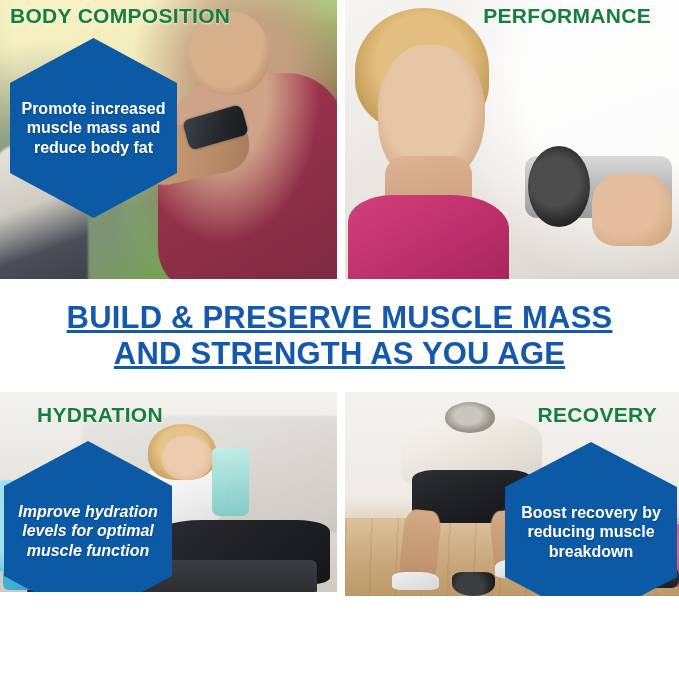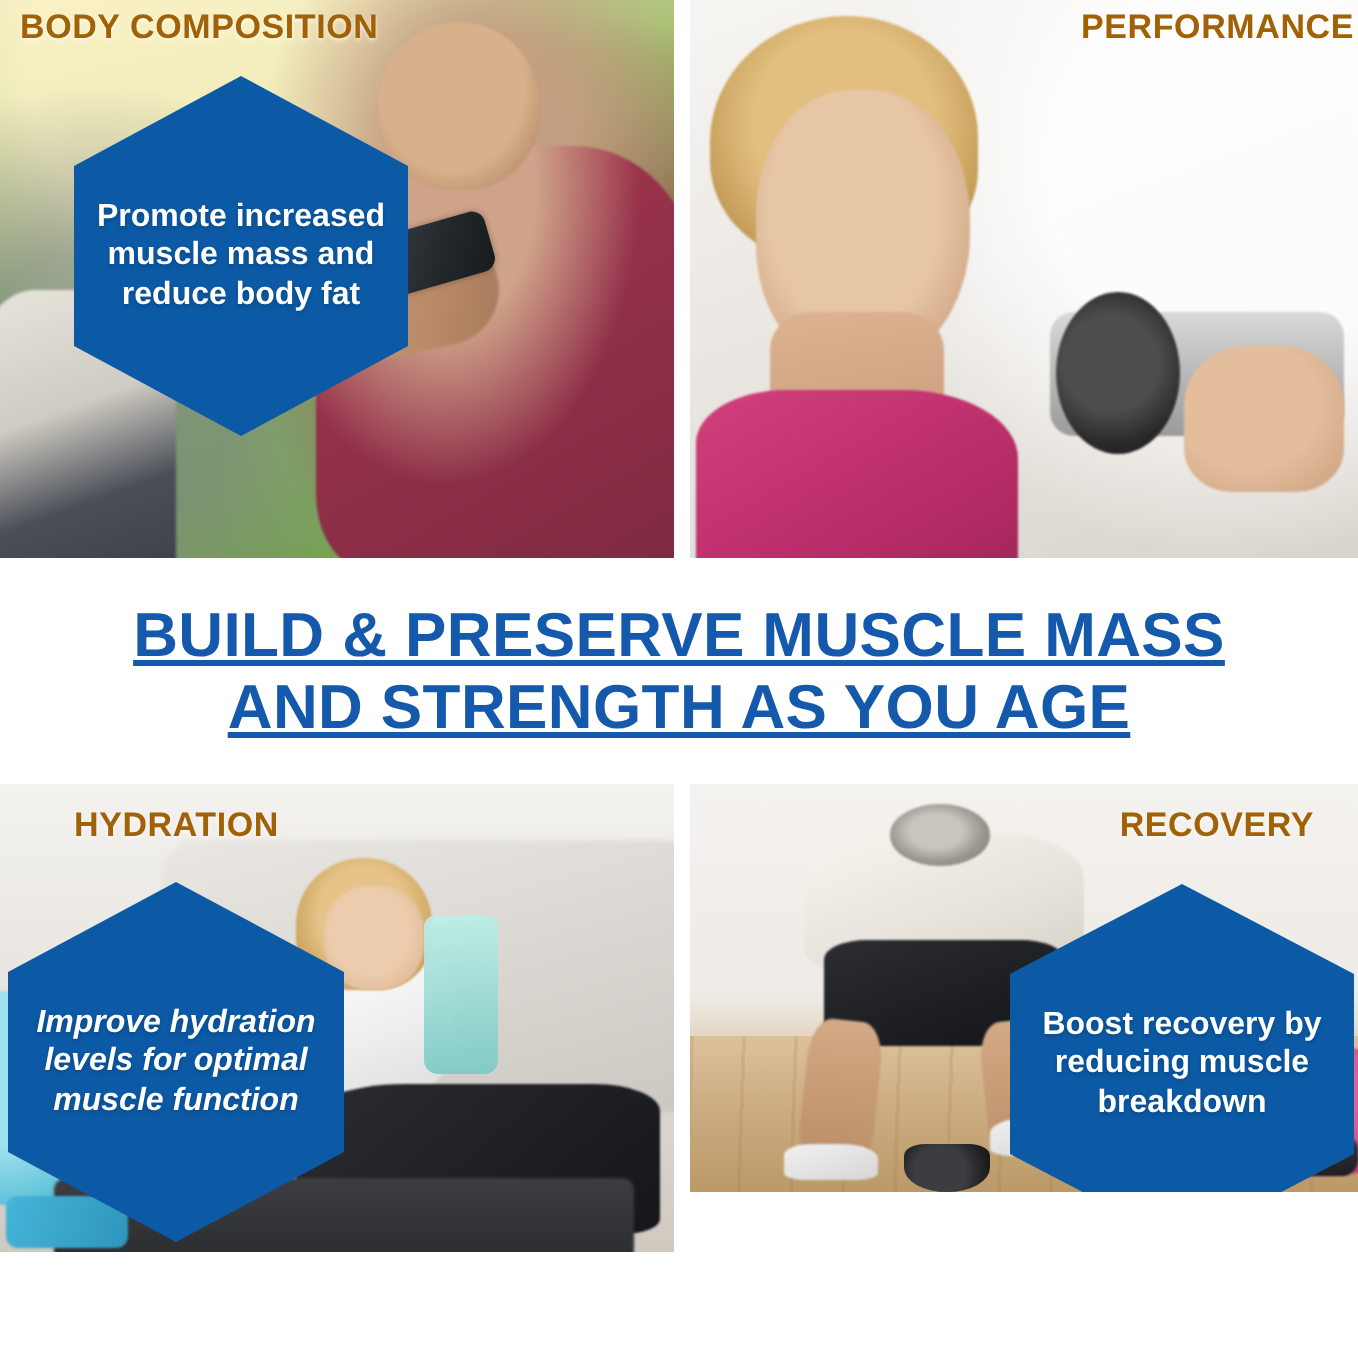--- a/index.html
+++ b/index.html
@@ -24,21 +24,21 @@
   }
 
   
   .panel {
     position: absolute;
     overflow: hidden;
     background: #eef1f3;
   }
   .panel-tl { left: 0px;   top: 0px;   width: 337px; height: 279px; }
   .panel-tr { left: 345px; top: 0px;   width: 334px; height: 279px; }
-  .panel-bl { left: 0px;   top: 392px; width: 337px; height: 234px; }
+  .panel-bl { left: 0px;   top: 392px; width: 337px; height: 200px; }
   .panel-br { left: 345px; top: 392px; width: 334px; height: 204px; }
 
   .photo {
     position: absolute;
     inset: 0;
   }
 
   
   .photo-tl {
     background:
@@ -344,29 +344,29 @@
     left: 66%; top: 86%;
     width: 34%; height: 10%;
     background: linear-gradient(175deg, #4a4c4e 0%, #2c2e30 60%, #1b1d1f 100%);
     border-radius: 8px;
     filter: blur(0.4px);
   }
 
   
   .label {
     position: absolute;
-    font-size: 17px;
+    font-size: 21px;
     font-weight: bold;
     letter-spacing: 0.3px;
-    color: #a16207;
+    color: #15803d;
     white-space: nowrap;
     text-shadow: 0 1px 2px rgba(255,255,255,0.75);
   }
   .label-tl { left: 10px;  top: 4px; }
-  .label-tr { right: 2px; top: 4px; }
+  .label-tr { right: 28px; top: 4px; }
   .label-bl { left: 37px;  top: 11px; }
   .label-br { right: 22px; top: 11px; }
 
   
   .hex {
     position: absolute;
     background: #0c5aa6;
     clip-path: polygon(50% 0%, 100% 25%, 100% 75%, 50% 100%, 0% 75%, 0% 25%);
     display: flex;
     align-items: center;
@@ -375,21 +375,21 @@
   }
   .hex-text {
     color: #ffffff;
     font-weight: bold;
     text-align: center;
     line-height: 1.22;
     font-size: 16px;
     padding: 0 6px;
     text-shadow: 0 1px 2px rgba(0,0,0,0.22);
   }
-  .hex-tl { left: 10px;  top: 38px;  width: 167px; height: 180px; margin-left: 27px; }
+  .hex-tl { left: 10px;  top: 38px;  width: 167px; height: 180px; }
   .hex-tr { left: 162px; top: 35px;  width: 166px; height: 178px; }
   .hex-bl { left: 4px;   top: 49px;  width: 168px; height: 180px; font-style: italic; }
   .hex-br { left: 160px; top: 50px;  width: 172px; height: 180px; }
 
   
   .headline {
     position: absolute;
     left: 0;
     top: 279px;
     width: 679px;

